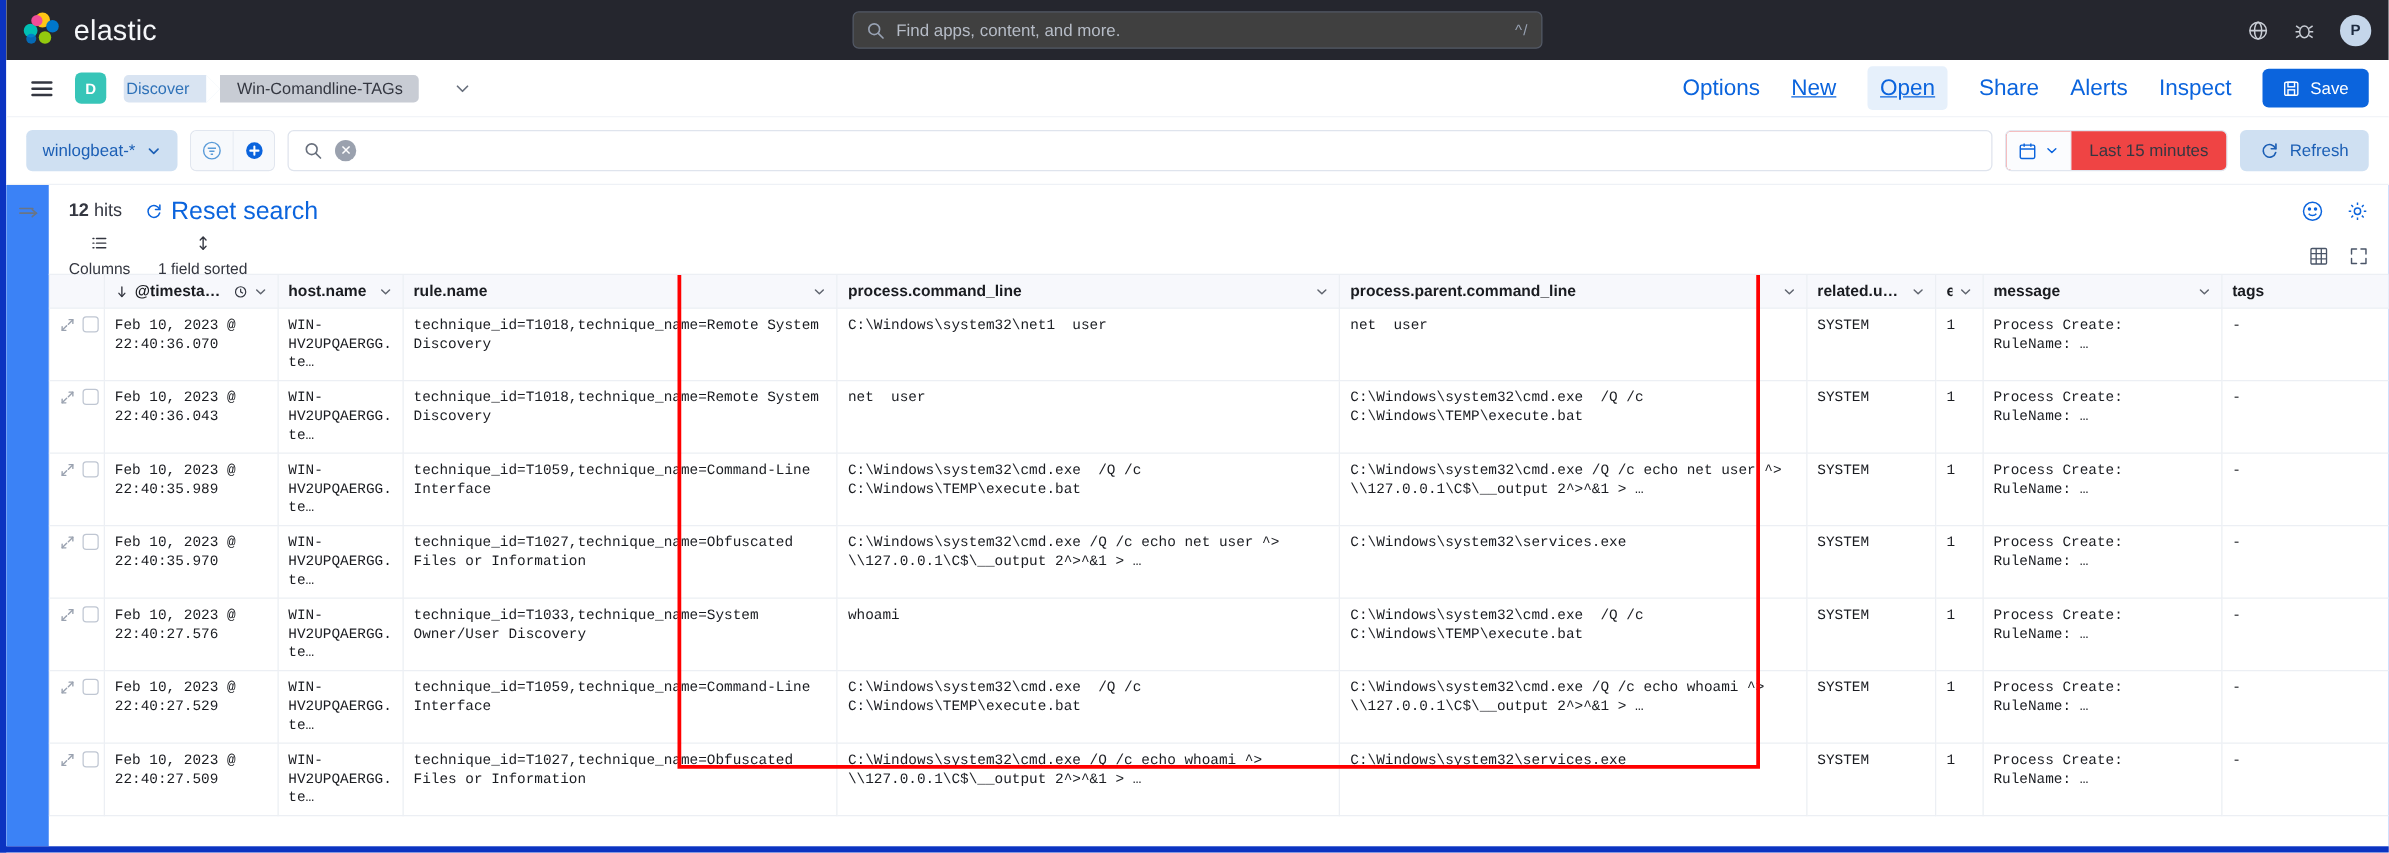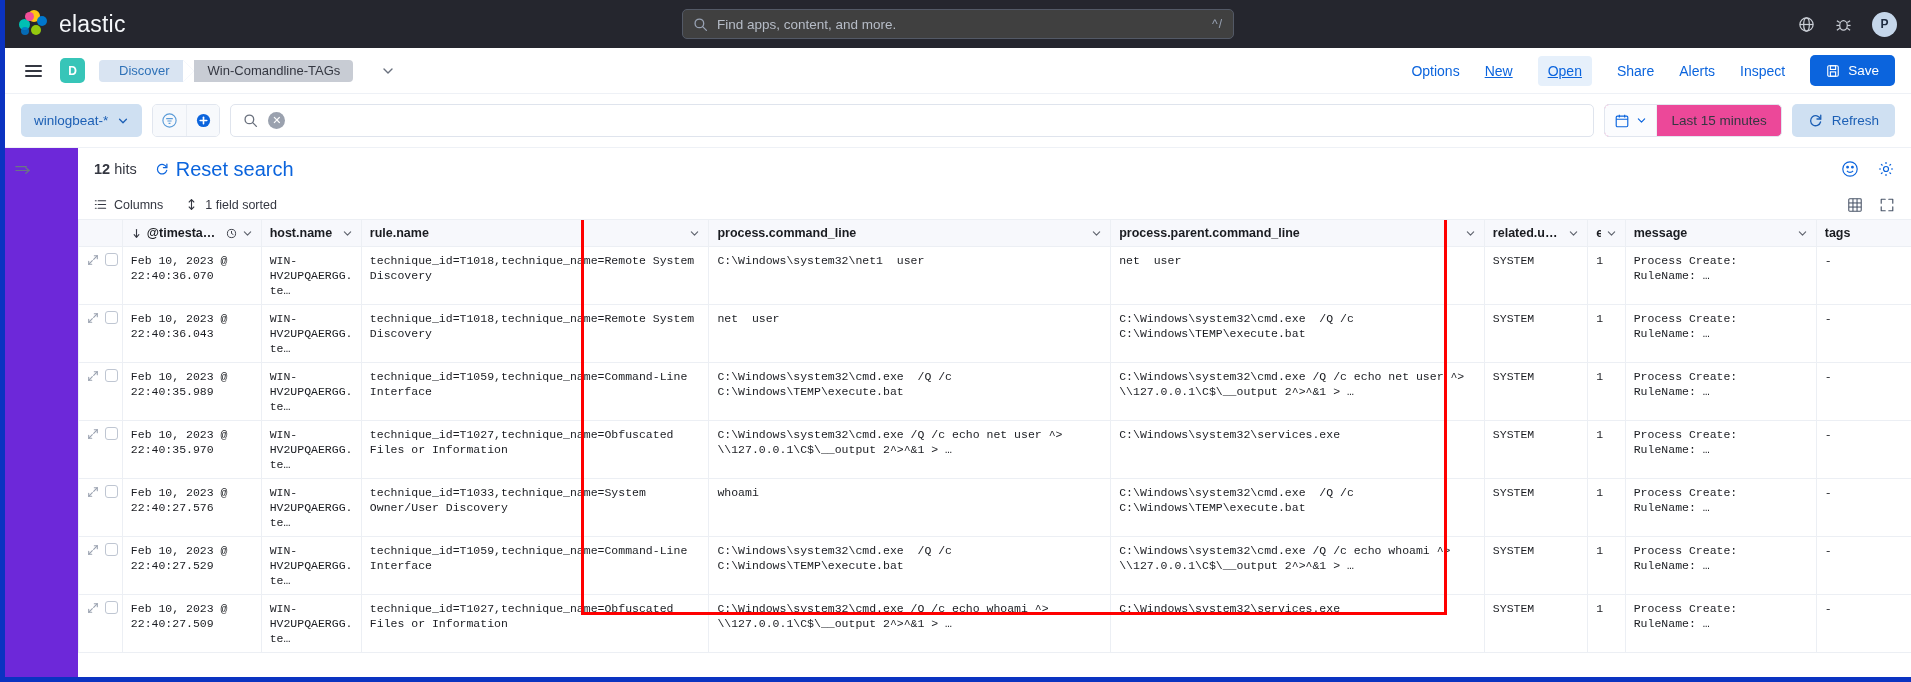--- a/index.html
+++ b/index.html
@@ -71,37 +71,37 @@
     background: #37c5b8; color: #fff;
     display:flex; align-items:center; justify-content:center;
     font-size: 12px; font-weight: 700;
   }
   .breadcrumbs { display: flex; align-items: center; }
   .crumb {
     height: 22px; display:flex; align-items:center;
     font-size: 13px; padding: 0 13px 0 15px;
     position: relative;
   }
-  .crumb-1 { background:#d9e4f2; color:#2f72b8; border-radius: 4px 0 0 4px; padding-left: 20px;}
+  .crumb-1 { background:#d9e4f2; color:#2f72b8; border-radius: 4px 0 0 4px; padding-left: 2px;}
   .crumb-1:after {
     content:""; position:absolute; right:-11px; top:0;
     border-left: 11px solid #d9e4f2;
     border-top: 11px solid transparent; border-bottom: 11px solid transparent;
   }
   .crumb-2 { background:#c8ccd4; color:#343741; border-radius: 0 4px 4px 0; margin-left:11px; padding-left:14px;}
   .crumb-2:before {
     content:""; position:absolute; left:-11px; top:0;
     border-left: 11px solid #fff;
     border-top: 11px solid transparent; border-bottom: 11px solid transparent;
   }
   .crumb-chevron { color:#69707d; margin-left: 14px; display:flex; cursor:pointer;}
   .nav-actions {
     margin-left: auto; display: flex; align-items: center; gap: 25px;
   }
-  .nav-link { font-size: 14px; color:#0b64dd; cursor:pointer; white-space:nowrap;}
+  .nav-link { font-size: 18px; color:#0b64dd; cursor:pointer; white-space:nowrap;}
   .nav-link.underline { text-decoration: underline; }
   .nav-link.active-open {
     background: #e6f0fb; padding: 7px 10px; border-radius:4px; text-decoration: underline;
   }
   .save-btn {
     background: #0b64dd; color:#fff; border:none; border-radius:5px;
     height: 31px; padding: 0 16px; font-size:13.5px;
     display:flex; align-items:center; gap:8px; cursor:pointer;
     font-family: "Liberation Sans", sans-serif;
   }
@@ -133,37 +133,37 @@
     background:#fff; display:flex; align-items:center; gap:10px;
     padding: 0 12px; min-width: 0;
   }
   .qinput .q-text { font-size:13.5px; color:#343741; flex:1; overflow:hidden; text-overflow:ellipsis; white-space:nowrap;}
   .q-clear {
     width:17px; height:17px; border-radius:50%; background:#9aa1ae; color:#fff;
     display:flex; align-items:center; justify-content:center; font-size:11px; cursor:pointer;
     flex:0 0 auto;
   }
   .date-group {
-    display:flex; height:33px; border:1px solid #e1e6ef; border-radius:5px; overflow:hidden; background:#ec4899;
+    display:flex; height:33px; border:1px solid #e1e6ef; border-radius:5px; overflow:hidden; background:#ef4444;
   }
   .date-icon-btn {
     display:flex; align-items:center; gap:6px; padding:0 9px;
     background:#fbfcfe; cursor:pointer; color:#0b64dd;
     border-right:1px solid #eceff4;
   }
   .date-text { display:flex; align-items:center; padding:0 14px; font-size:13.5px; color:#343741; white-space:nowrap;}
   .refresh-btn {
     background:#cfe0f2; color:#1c5fb5; border:none; border-radius:5px;
     height:33px; padding:0 16px; font-size:13.5px;
     display:flex; align-items:center; gap:9px; cursor:pointer;
     font-family:"Liberation Sans", sans-serif;
   }
 
   
-  .content { display: flex; background:#6d28d9; height: calc(682px - 48px - 46px - 54px - 5px); gap: 39px; }
+  .content { display: flex; background:#3b82f6; height: calc(682px - 48px - 46px - 54px - 5px); }
   .side-rail { width: 34px; flex:0 0 34px; padding-top:14px; display:flex; justify-content:center; }
   .rail-icon { color:#6a7585; cursor:pointer; }
   .panel { flex:1; background:#fff; display:flex; flex-direction:column; min-width:0; position:relative; }
 
   .hits-row {
     height: 42px; display:flex; align-items:center; gap:18px; padding: 0 16px;
   }
   .hits { font-size:14.5px; color:#343741; }
   .hits b { font-weight:700; }
   .reset-search { display:flex; align-items:center; gap:7px; color:#0b64dd; font-size:20px; cursor:pointer;}
@@ -174,21 +174,21 @@
   .tab { font-size:13.5px; color:#343741; cursor:pointer; height:32px; display:flex; align-items:center;}
   .tab.active { color:#0b64dd; box-shadow: inset 0 -2px 0 0 #0b64dd; }
   .beta-pill {
     border:1px solid #c9ceda; border-radius:11px; padding:1px 9px;
     font-size:11.5px; color:#343741;
   }
   .toolbar-row {
     display:flex; align-items:center; gap:22px; padding: 0 16px; height:30px;
     border-bottom:1px solid #eceff4;
   }
-  .tb-item { display:flex; align-items:center; gap:7px; font-size:12.5px; color:#343741; cursor:pointer;}
+  .tb-item { display:flex; align-items:center; gap:7px; font-size:12.5px; color:#343741; cursor:pointer;flex-direction:column;}
   .toolbar-right { margin-left:auto; display:flex; align-items:center; gap:16px;}
   .tb-icon { color:#4a5568; cursor:pointer; display:flex;}
 
   
   .grid-wrap { flex:1; overflow:hidden; position:relative; }
   table.grid { border-collapse: collapse; width:1911px; table-layout: fixed; }
   table.grid th {
     background:#f7f8fc; border:1px solid #eceff4; border-top:none;
     font-size:12.5px; font-weight:600; color:#1a1c21; text-align:left;
     padding: 6px 8px; height:26px; vertical-align: middle;

